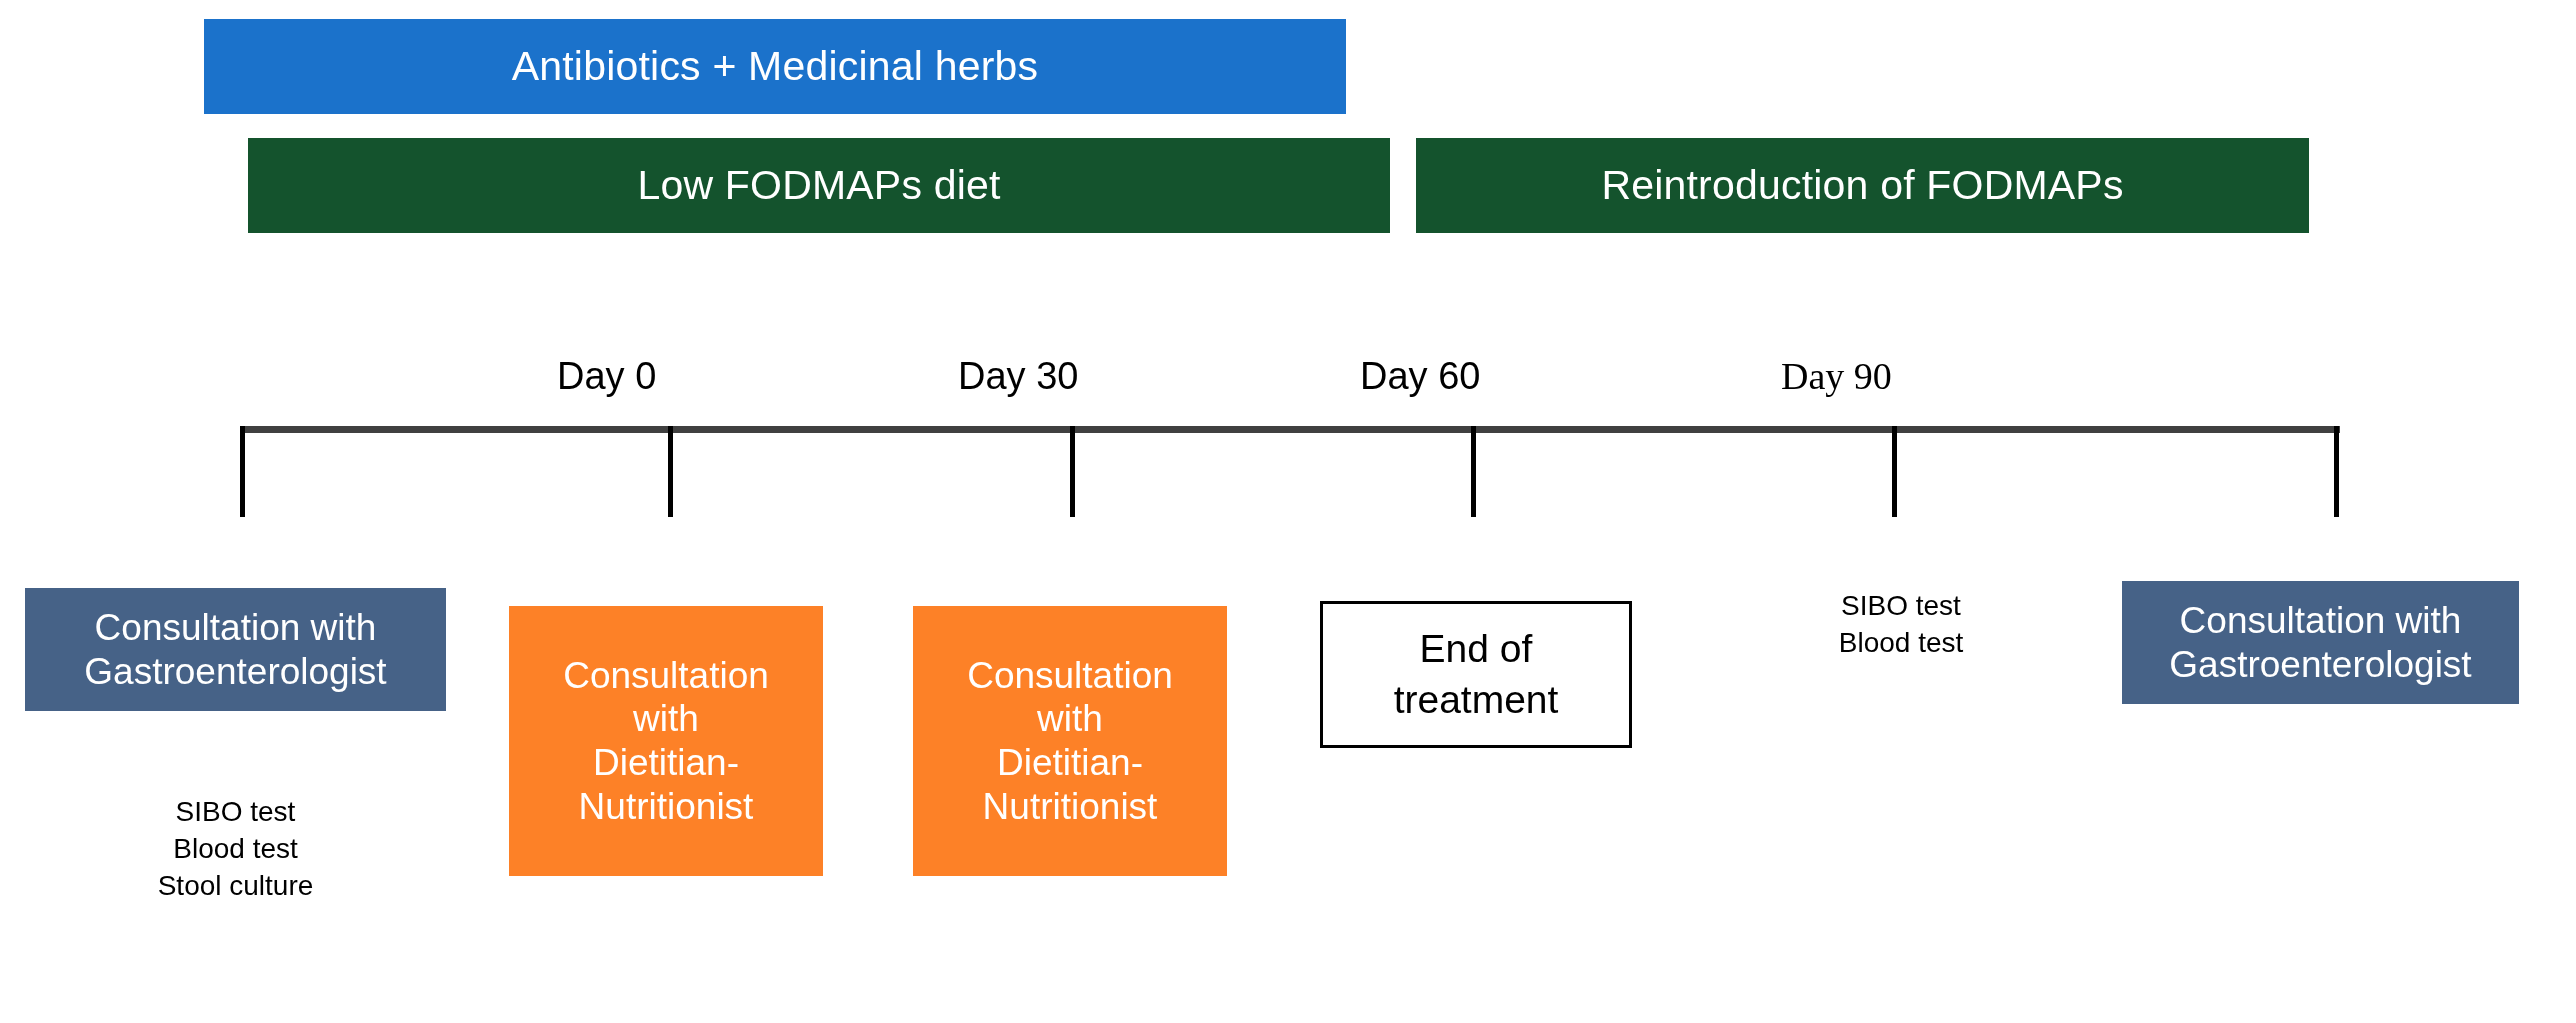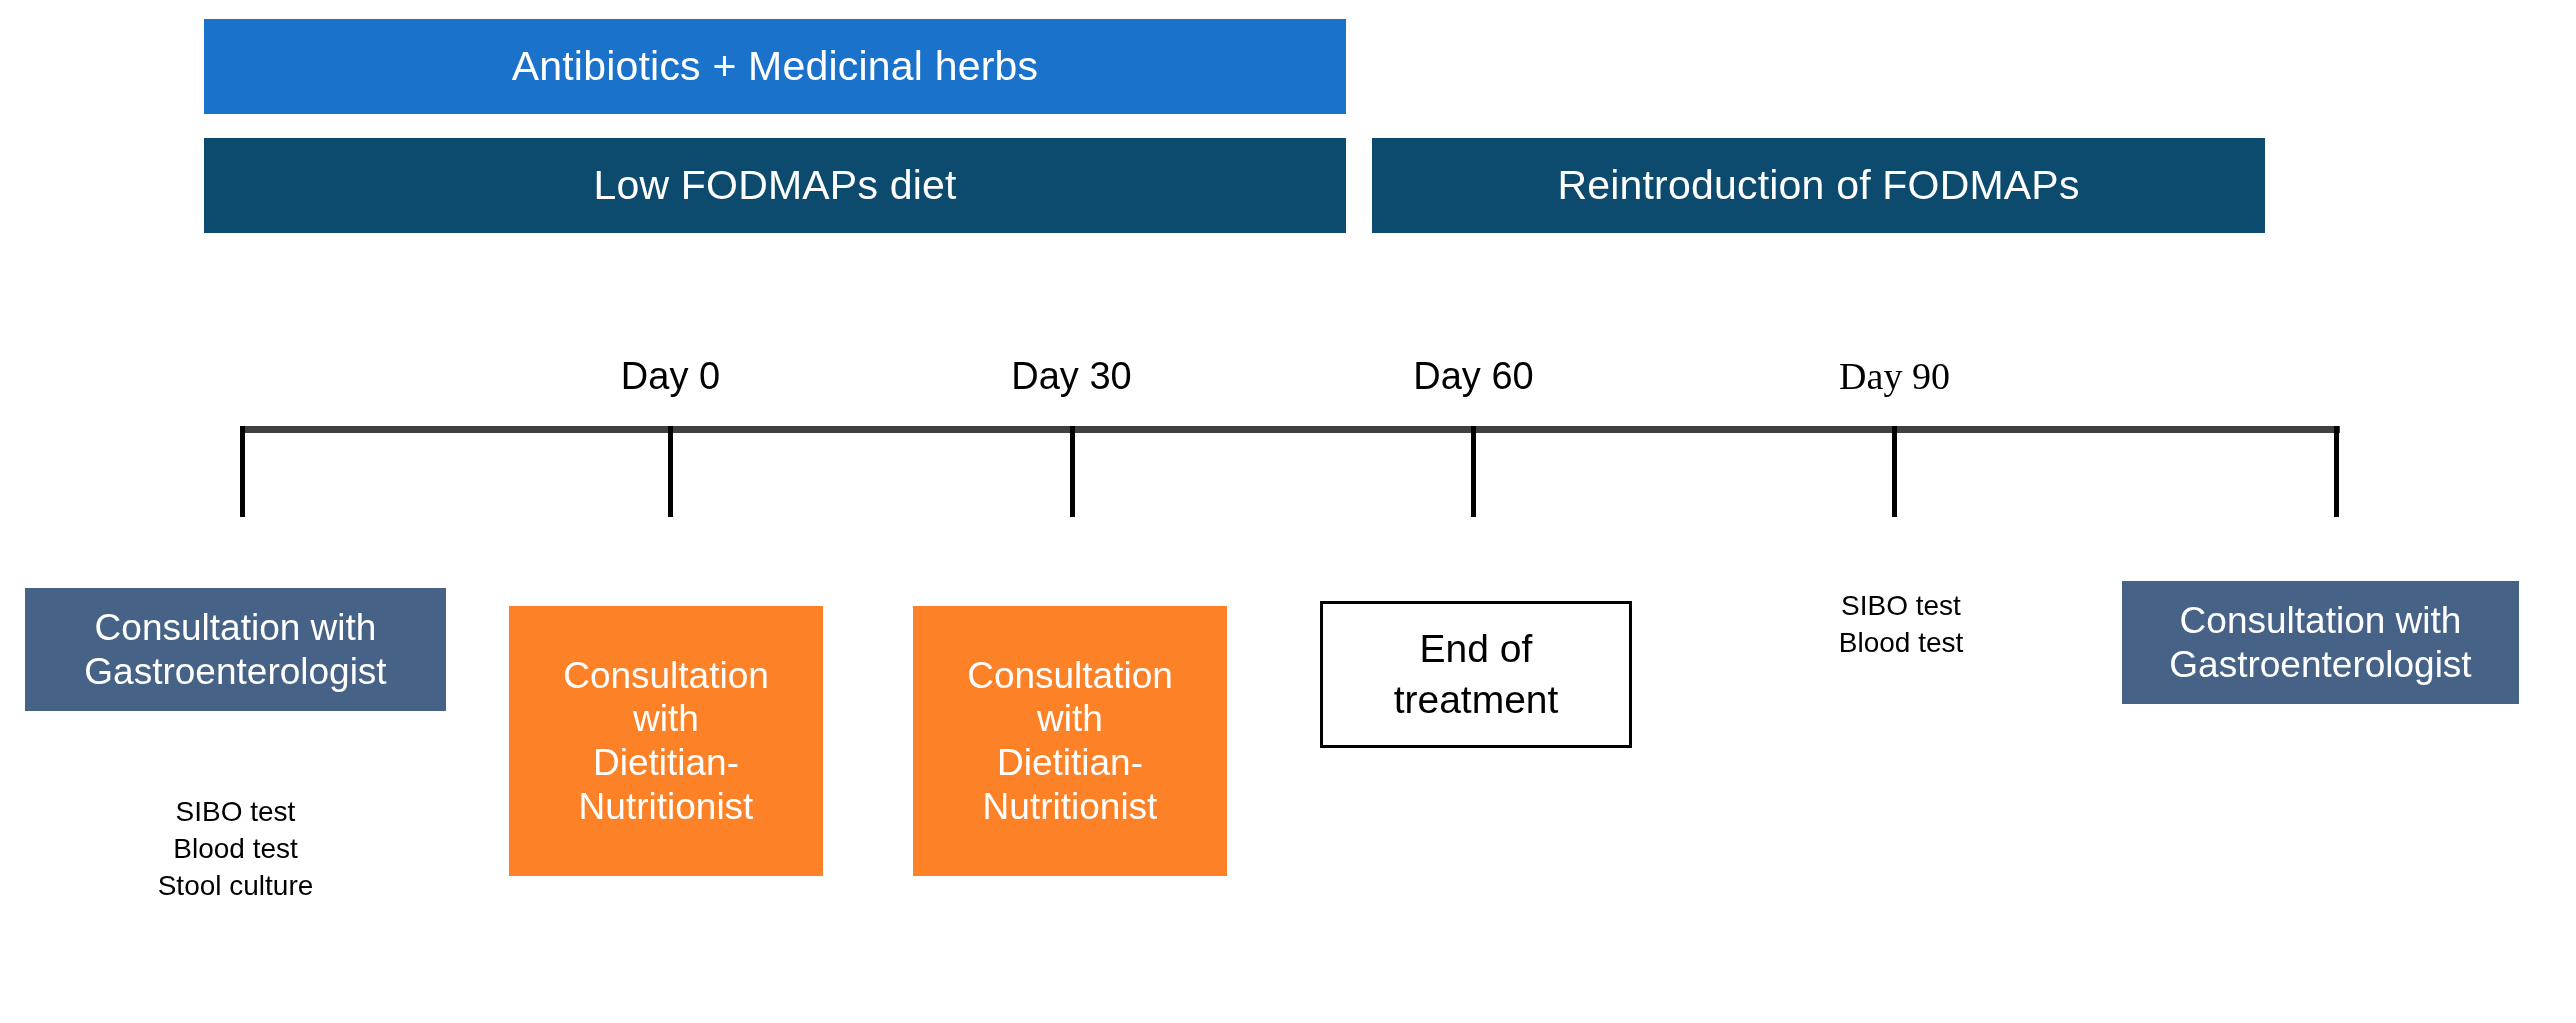--- a/index.html
+++ b/index.html
@@ -25,41 +25,41 @@
     color: #ffffff;
     font-size: 41px;
     font-weight: 400;
     line-height: 1.05;
     letter-spacing: 0.2px;
     box-sizing: border-box;
     padding: 0 9px;
     white-space: nowrap;
   }
   .phase-bar.blue  { background: #1b72cb; }
-  .phase-bar.orange{ background: #0c4a6e; }
+  .phase-bar.orange{ background: #14532d; margin-left: 44px; }
 
   
   .axis-line {
     position: absolute;
     background: #404040;
   }
   .axis-tick {
     position: absolute;
     background: #000000;
   }
   .axis-endcap {
     position: absolute;
     background: #000000;
   }
   .day-label {
     position: absolute;
     font-size: 38px;
     color: #000000;
     white-space: nowrap;
-    text-align: center;
+    text-align: left;
     line-height: 1;
   }
 
   
   .event-box {
     position: absolute;
     box-sizing: border-box;
     display: flex;
     flex-direction: column;
     align-items: center;

